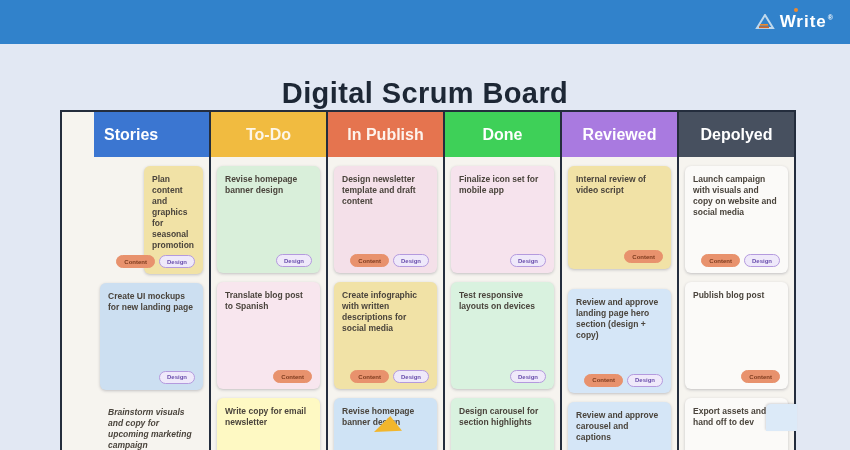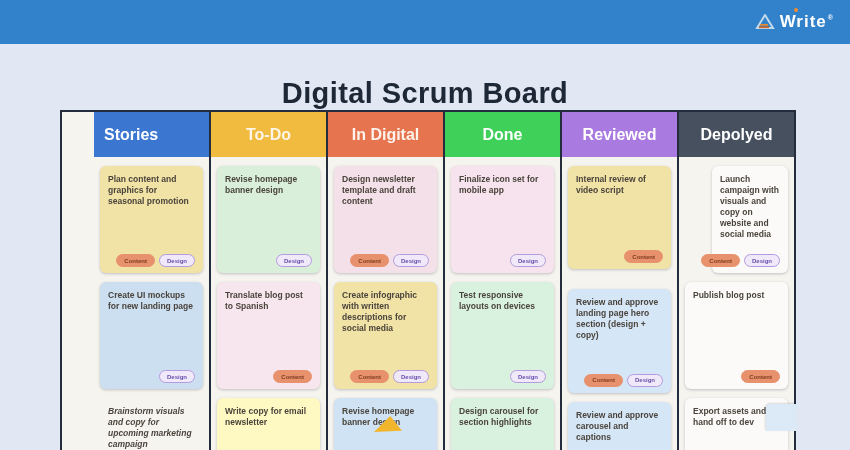--- a/index.html
+++ b/index.html
@@ -70,21 +70,21 @@
     <span class="logo-text"><span>Write</span><span class="logo-reg">®</span><span class="logo-dot"></span></span>
   </div>
 </div>
 
 <h1 class="page-title">Digital Scrum Board</h1>
 
 <div class="board" id="board" style="background: rgb(246, 244, 239); border-color: rgb(36, 45, 61);">
     <div class="column">
       <div class="col-header left" style="background: rgb(59, 118, 209); color: rgb(255, 255, 255);">Stories</div>
       <div class="col-body">
-        <div class="card" style="background: rgb(241, 226, 166);">
+        <div class="card" style="background: rgb(241, 226, 166); margin-left: 44px;">
           <p class="card-text">Plan content and graphics for seasonal promotion</p>
           <div class="tags">
             <span class="tag" style="background: rgb(232, 146, 109); color: rgb(124, 58, 29); border: 1px solid rgb(232, 146, 109);">Content</span>
             <span class="tag" style="background: rgb(239, 233, 250); color: rgb(106, 79, 173); border: 1px solid rgb(180, 154, 222);">Design</span>
           </div>
         </div>
         <div class="card" style="background: rgb(204, 223, 241);">
           <p class="card-text">Create UI mockups for new landing page</p>
           <div class="tags">
             <span class="tag" style="background: rgb(239, 233, 250); color: rgb(106, 79, 173); border: 1px solid rgb(180, 154, 222);">Design</span>
@@ -116,21 +116,21 @@
         </div>
         <div class="card" style="background: #fef9c3;">
           <p class="card-text">Write copy for email newsletter</p>
           <div class="tags">
             <span class="tag" style="background: rgb(232, 146, 109); color: rgb(124, 58, 29); border: 1px solid rgb(232, 146, 109);">Content</span>
           </div>
         </div>
       </div>
     </div>
     <div class="column">
-      <div class="col-header" style="background: rgb(229, 116, 79); color: rgb(253, 243, 236);">In Digital</div>
+      <div class="col-header" style="background: rgb(229, 116, 79); color: rgb(253, 243, 236);">In Publish</div>
       <div class="col-body">
         <div class="card" style="background: rgb(244, 224, 233);">
           <p class="card-text">Design newsletter template and draft content</p>
           <div class="tags">
             <span class="tag" style="background: rgb(232, 146, 109); color: rgb(124, 58, 29); border: 1px solid rgb(232, 146, 109);">Content</span>
             <span class="tag" style="background: rgb(239, 233, 250); color: rgb(106, 79, 173); border: 1px solid rgb(180, 154, 222);">Design</span>
           </div>
         </div>
         <div class="card" style="background: rgb(241, 226, 166);">
           <p class="card-text">Create infographic with written descriptions for social media</p>
@@ -191,21 +191,21 @@
           <div class="tags">
             <span class="tag" style="background: rgb(232, 146, 109); color: rgb(124, 58, 29); border: 1px solid rgb(232, 146, 109);">Content</span>
             <span class="tag" style="background: rgb(239, 233, 250); color: rgb(106, 79, 173); border: 1px solid rgb(180, 154, 222);">Design</span>
           </div>
         </div>
       </div>
     </div>
     <div class="column">
       <div class="col-header" style="background: rgb(71, 80, 95); color: rgb(255, 255, 255);">Depolyed</div>
       <div class="col-body">
-        <div class="card" style="background: rgb(251, 250, 248); margin-left: 27px;">
+        <div class="card" style="background: rgb(251, 250, 248);">
           <p class="card-text">Launch campaign with visuals and copy on website and social media</p>
           <div class="tags">
             <span class="tag" style="background: rgb(232, 146, 109); color: rgb(124, 58, 29); border: 1px solid rgb(232, 146, 109);">Content</span>
             <span class="tag" style="background: rgb(239, 233, 250); color: rgb(106, 79, 173); border: 1px solid rgb(180, 154, 222);">Design</span>
           </div>
         </div>
         <div class="card" style="background: rgb(251, 250, 248);">
           <p class="card-text">Publish blog post</p>
           <div class="tags">
             <span class="tag" style="background: rgb(232, 146, 109); color: rgb(124, 58, 29); border: 1px solid rgb(232, 146, 109);">Content</span>

